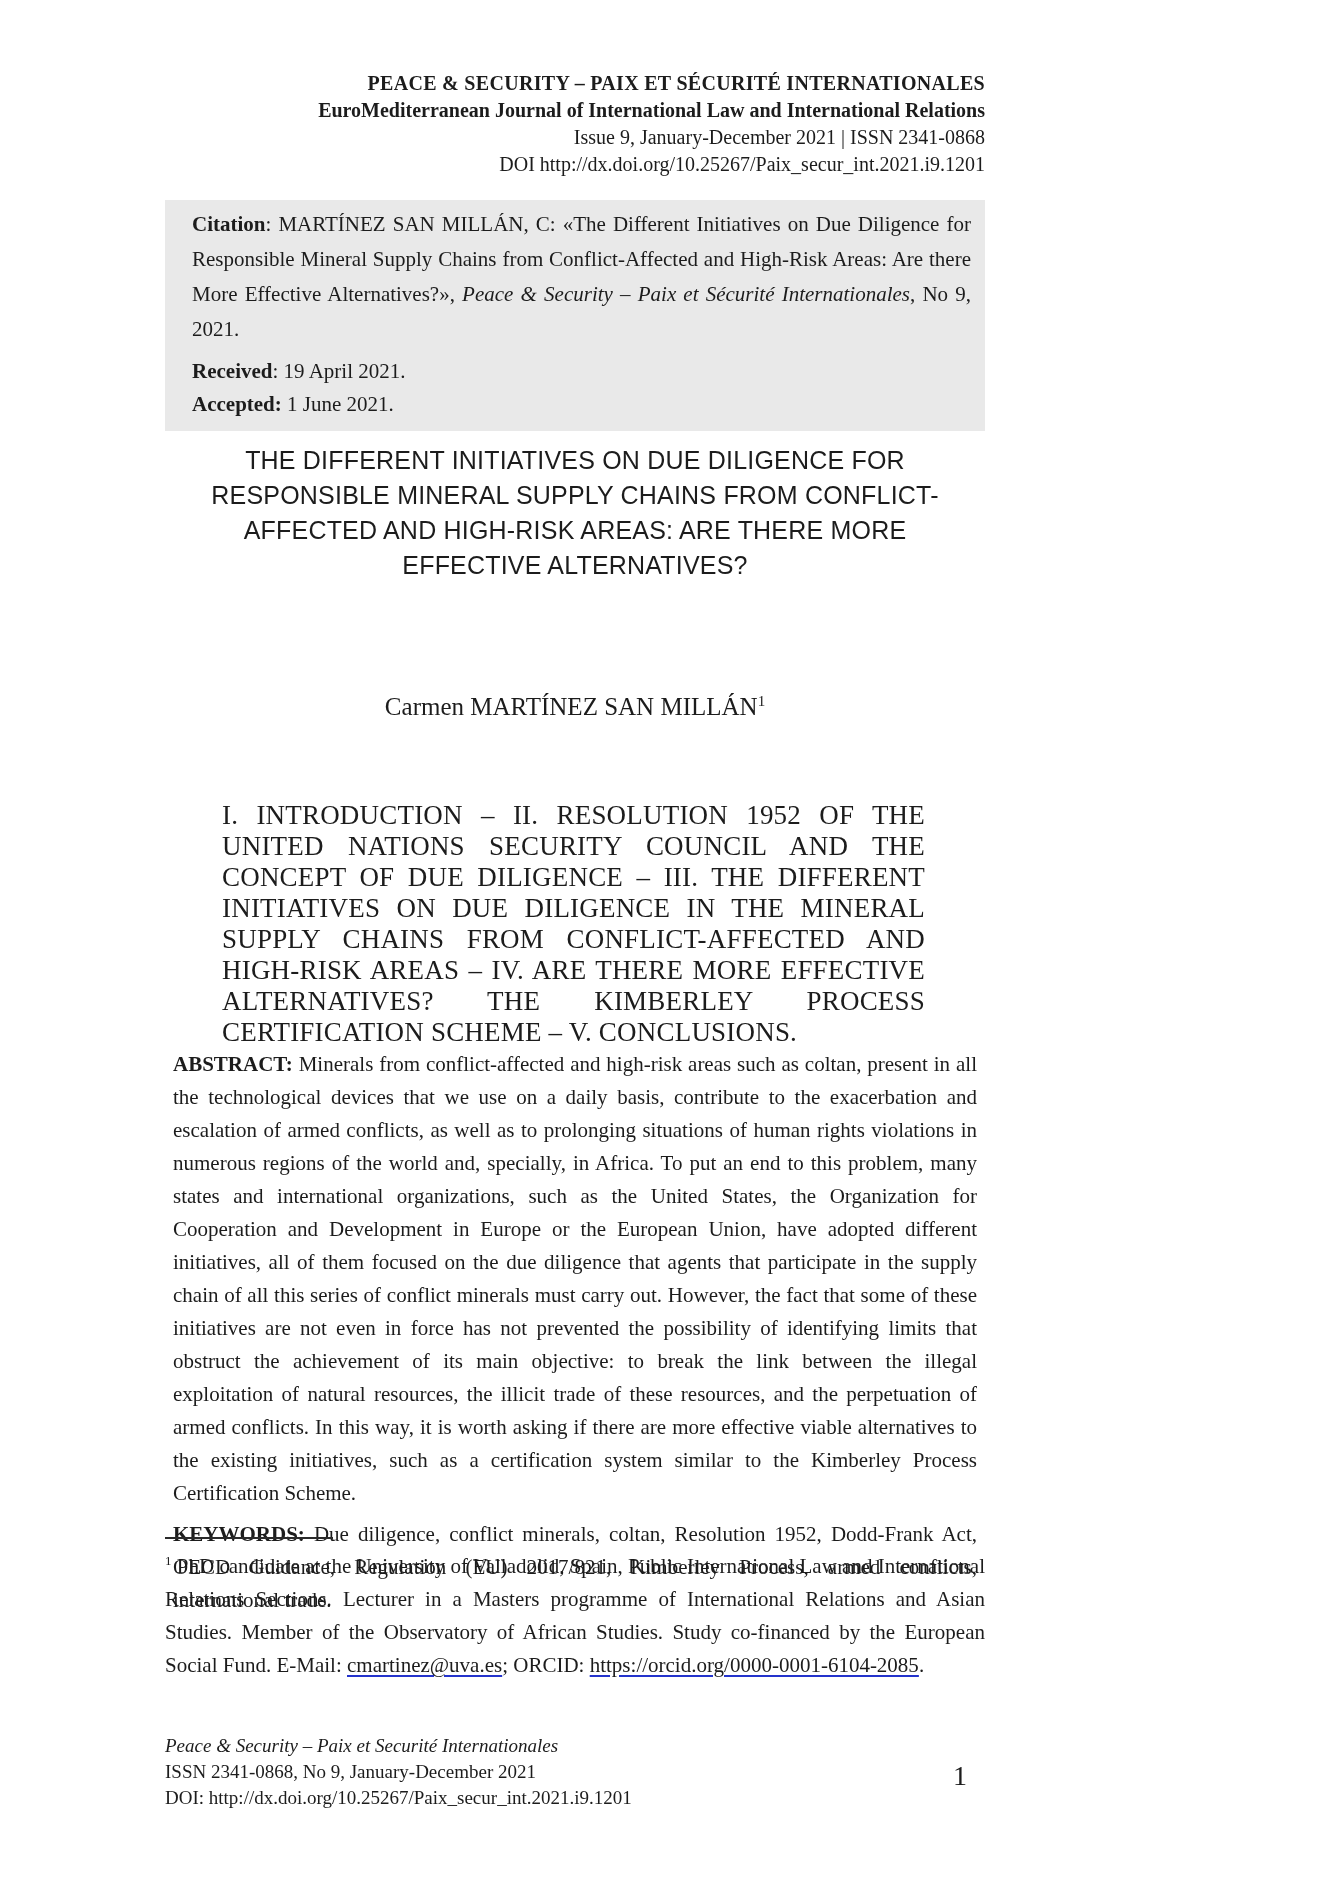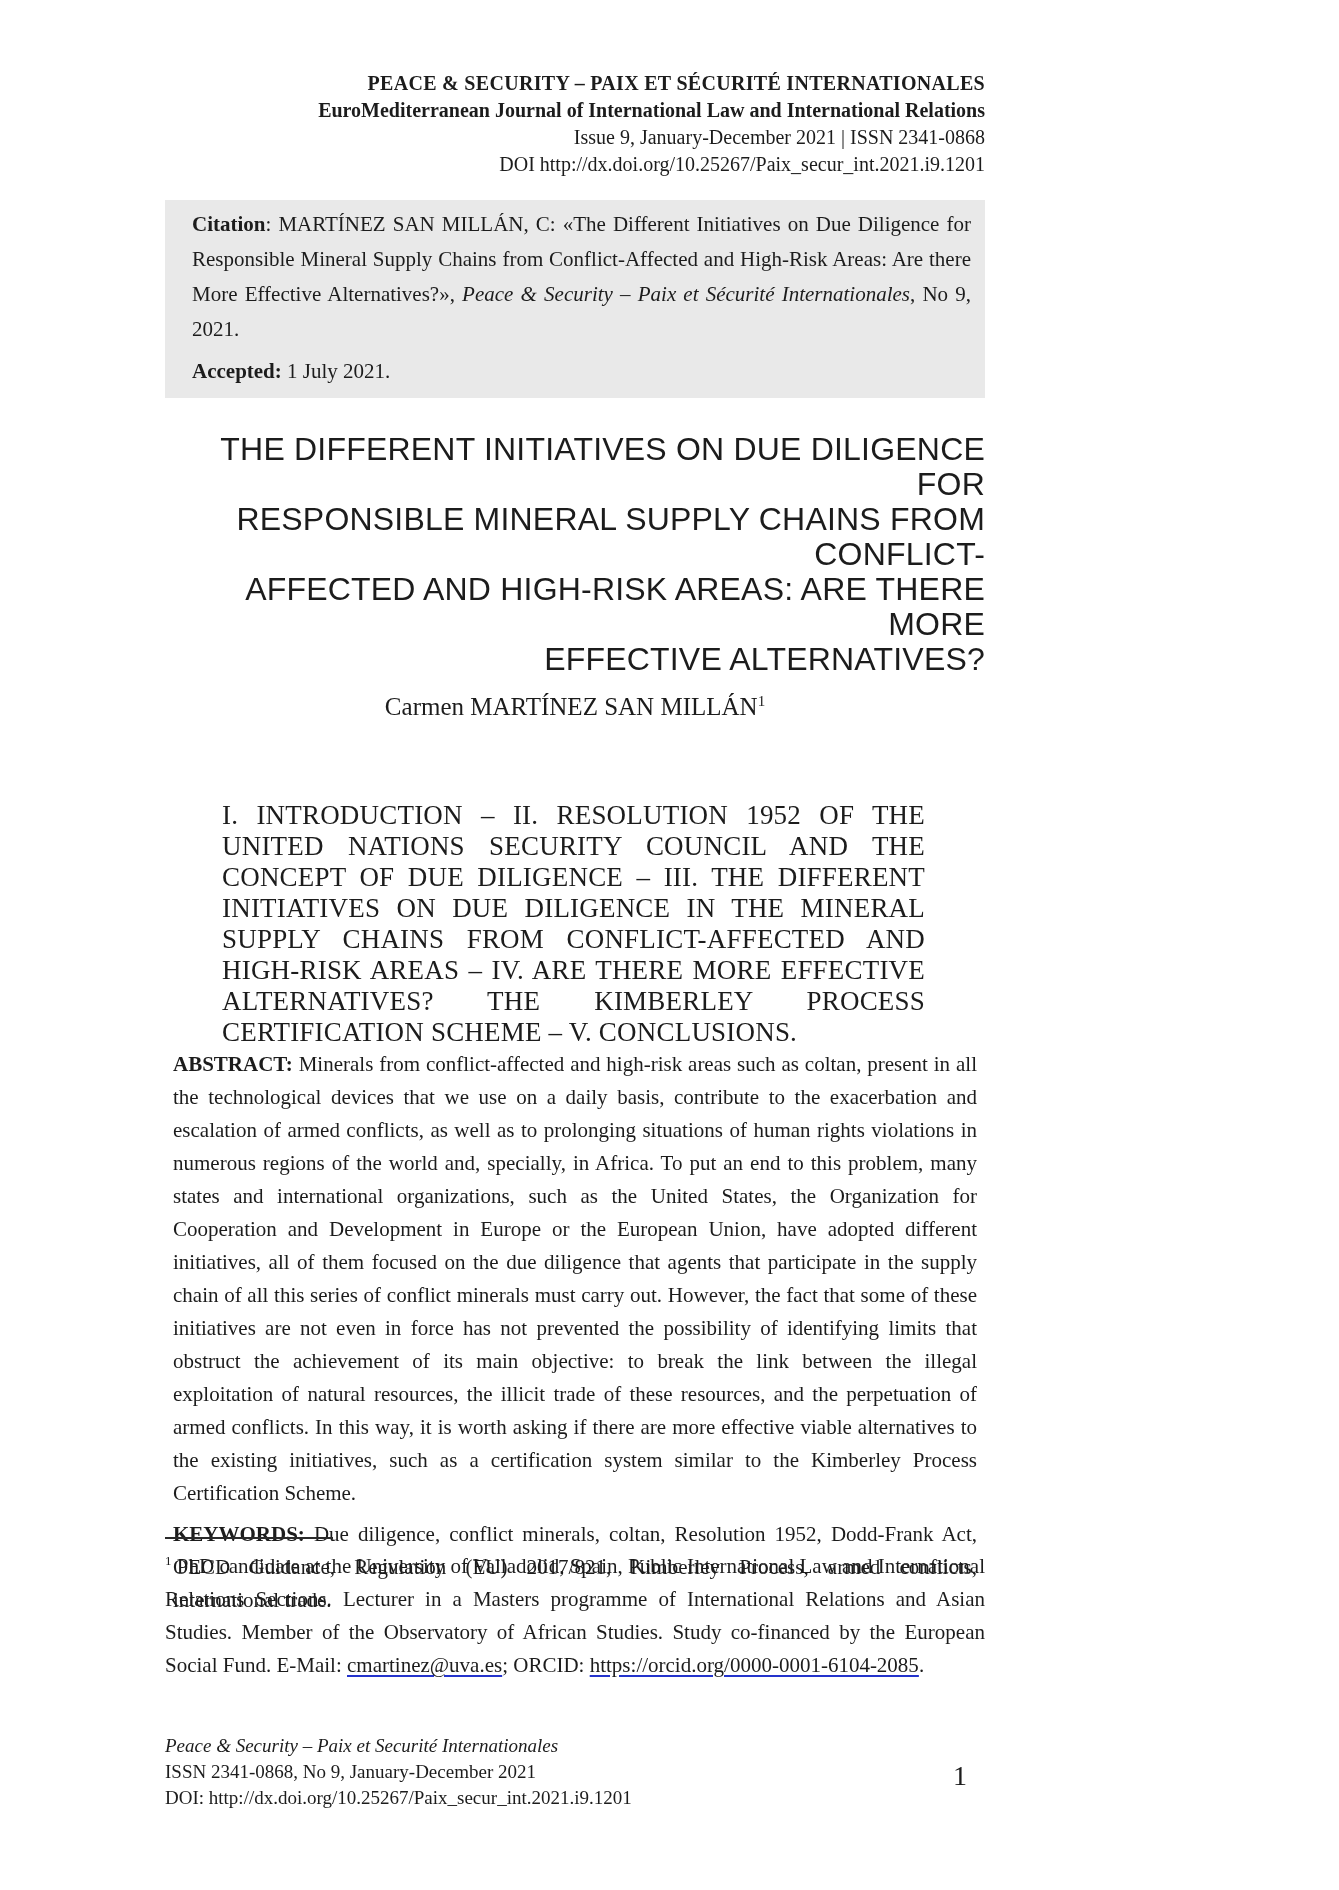--- a/index.html
+++ b/index.html
@@ -32,24 +32,24 @@
     box-sizing:border-box;
     padding:7px 14px 10px 27px;
     font-size:21px;
   }
   .citation-box .cite{margin:0;text-align:justify;line-height:35px;}
   .citation-box .dates{margin-top:8px;line-height:33px;}
   .citation-box i{font-style:italic;}
 
   
   .article-title{
-    position:absolute;top:432px;left:0;right:0;
-    text-align:right;
+    position:absolute;top:443px;left:0;right:0;
+    text-align:center;
     font-family:"Liberation Sans","DejaVu Sans",sans-serif;
-    font-size:32px;line-height:35px;
+    font-size:25px;line-height:35px;
     letter-spacing:.2px;
     font-weight:normal;
   }
 
   
   .author-line{position:absolute;top:693px;right:0;width:100%;text-align:center;font-size:25px;}
   .author-line sup{font-size:15px;vertical-align:super;line-height:0;}
 
   
   .outline{
@@ -90,21 +90,22 @@
     <div class="journal-header">
       <div class="l1">PEACE &amp; SECURITY – PAIX ET SÉCURITÉ INTERNATIONALES</div>
       <div class="l2">EuroMediterranean Journal of International Law and International Relations</div>
       <div>Issue 9, January-December 2021 | ISSN 2341-0868</div>
       <div>DOI http://dx.doi.org/10.25267/Paix_secur_int.2021.i9.1201</div>
     </div>
 
     <div class="citation-box">
       <p class="cite"><b>Citation</b><span>: MARTÍNEZ SAN MILLÁN, C: «The Different Initiatives on Due Diligence for Responsible Mineral Supply Chains from Conflict-Affected and High-Risk Areas: Are there More Effective Alternatives?», </span><i>Peace &amp; Security – Paix et Sécurité Internationales</i><span>, No 9, 2021.</span></p>
       <div class="dates">
-        <div><b>Accepted:</b><span> 1 July 2021.</span></div>
+        <div><b>Received</b><span>: 19 April 2021.</span></div>
+        <div><b>Accepted:</b><span> 1 June 2021.</span></div>
       </div>
     </div>
 
     <div class="article-title">
       <div>THE DIFFERENT INITIATIVES ON DUE DILIGENCE FOR</div>
       <div>RESPONSIBLE MINERAL SUPPLY CHAINS FROM CONFLICT-</div>
       <div>AFFECTED AND HIGH-RISK AREAS: ARE THERE MORE</div>
       <div>EFFECTIVE ALTERNATIVES?</div>
     </div>
 

